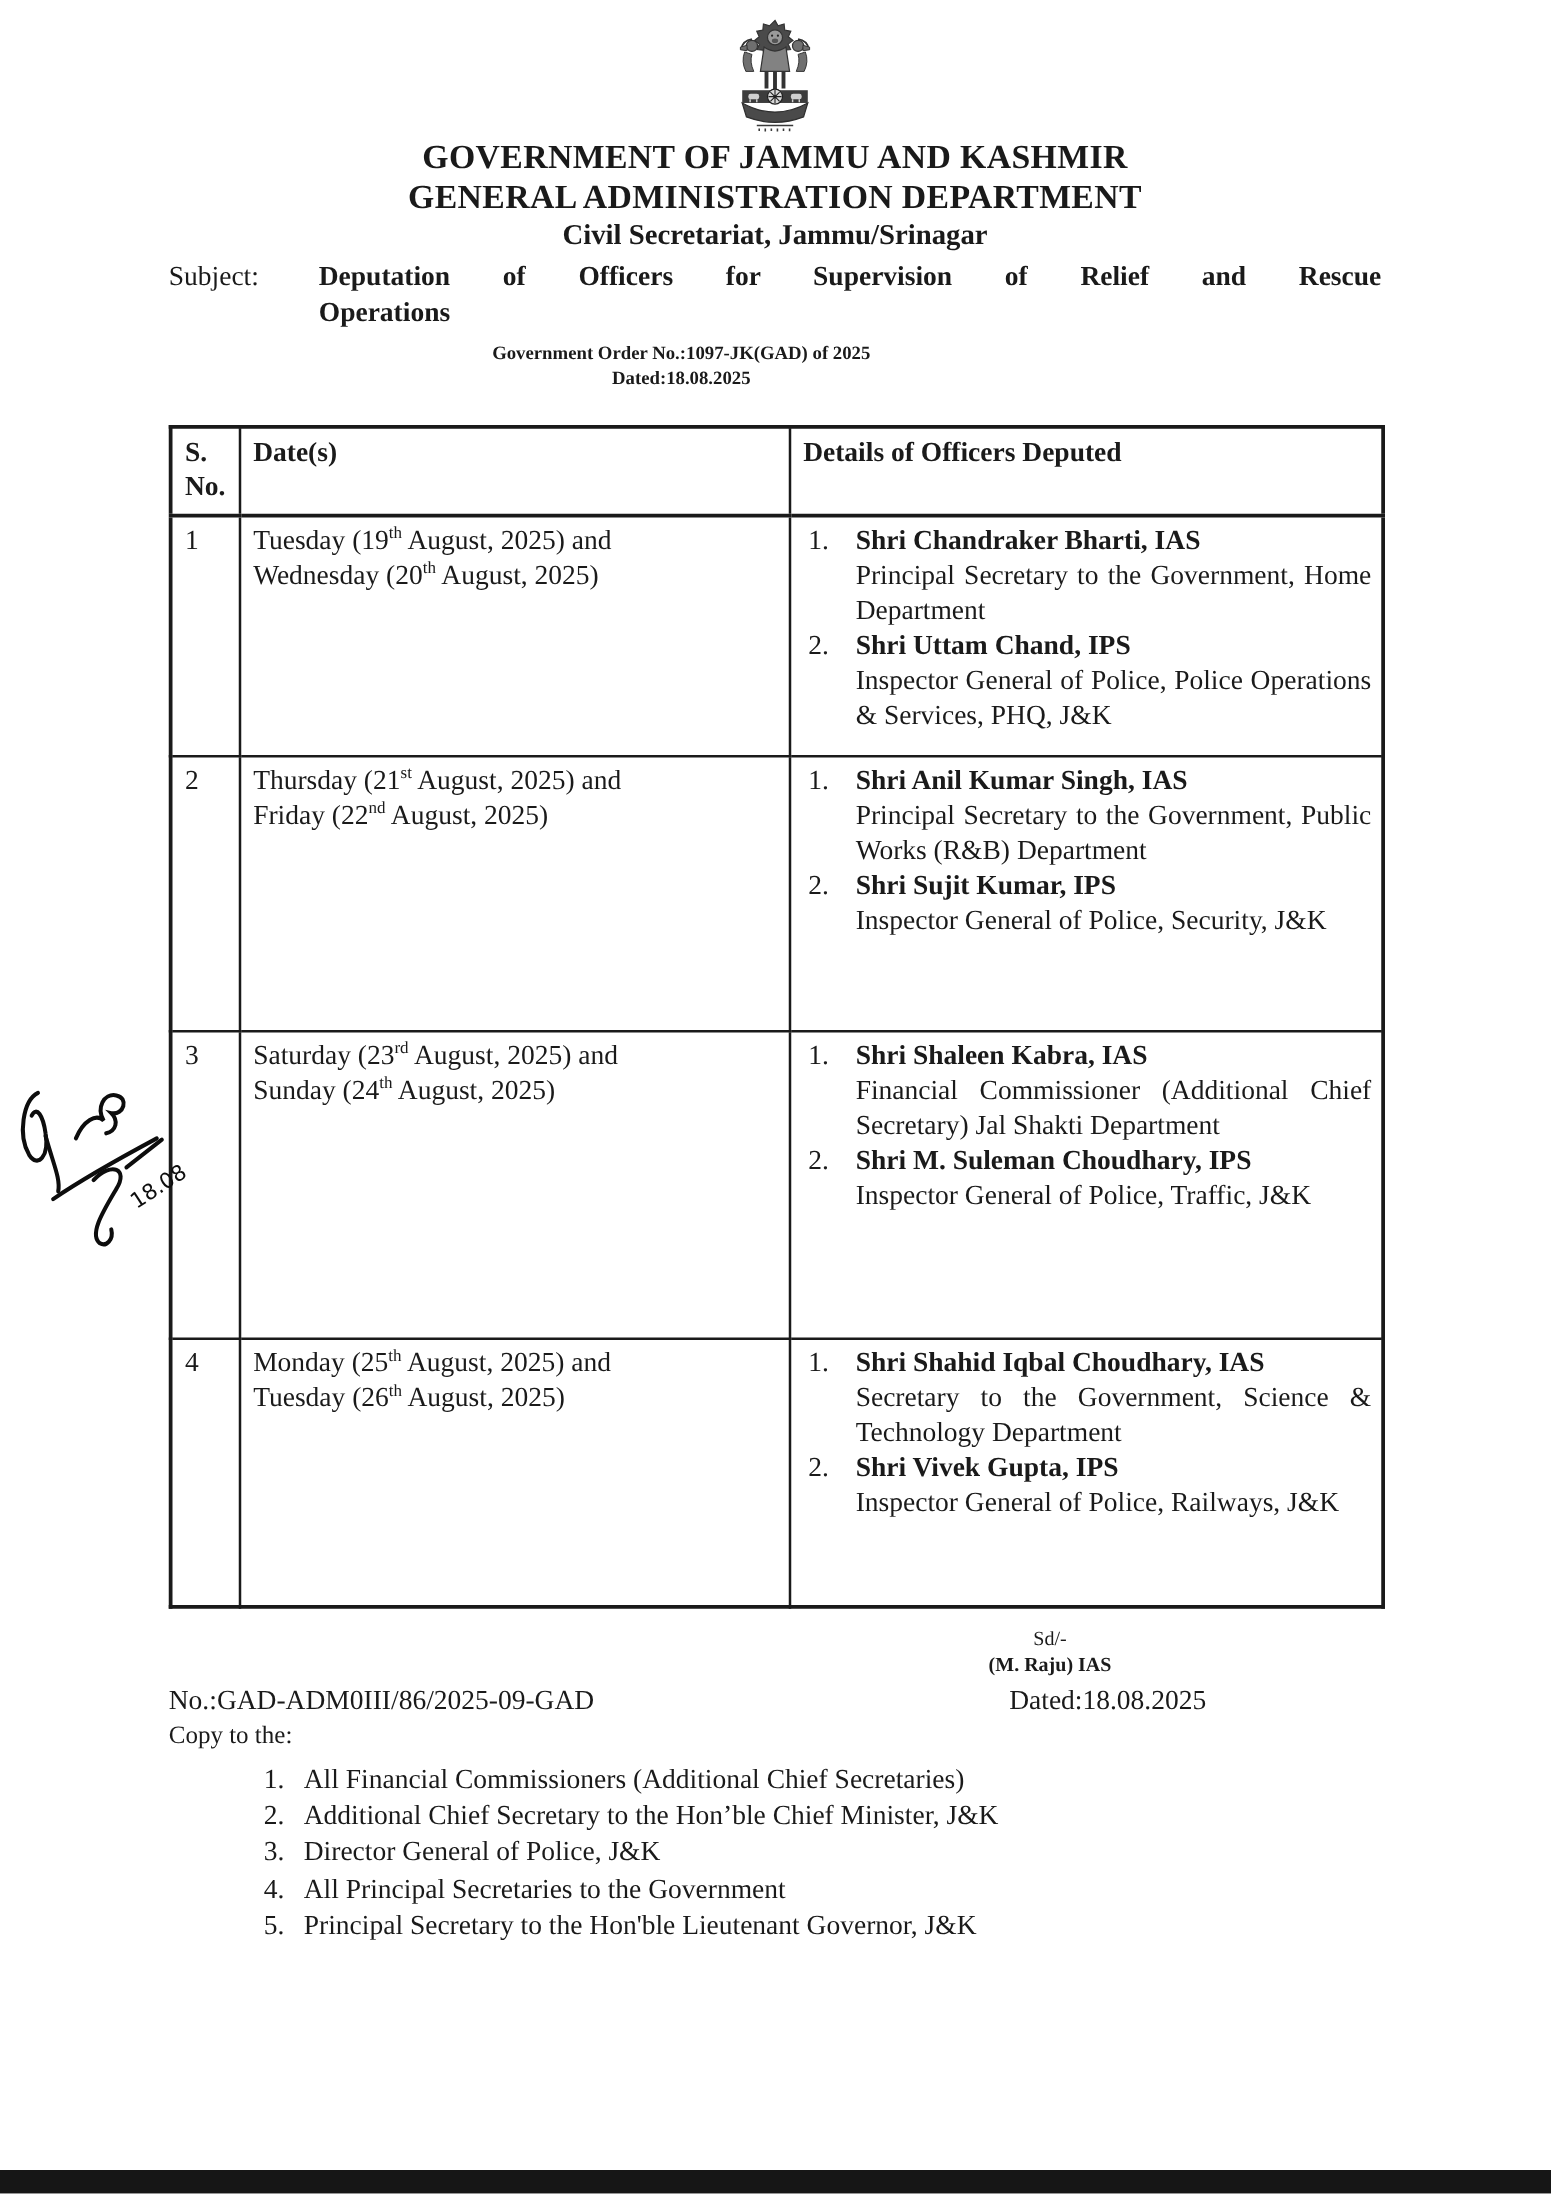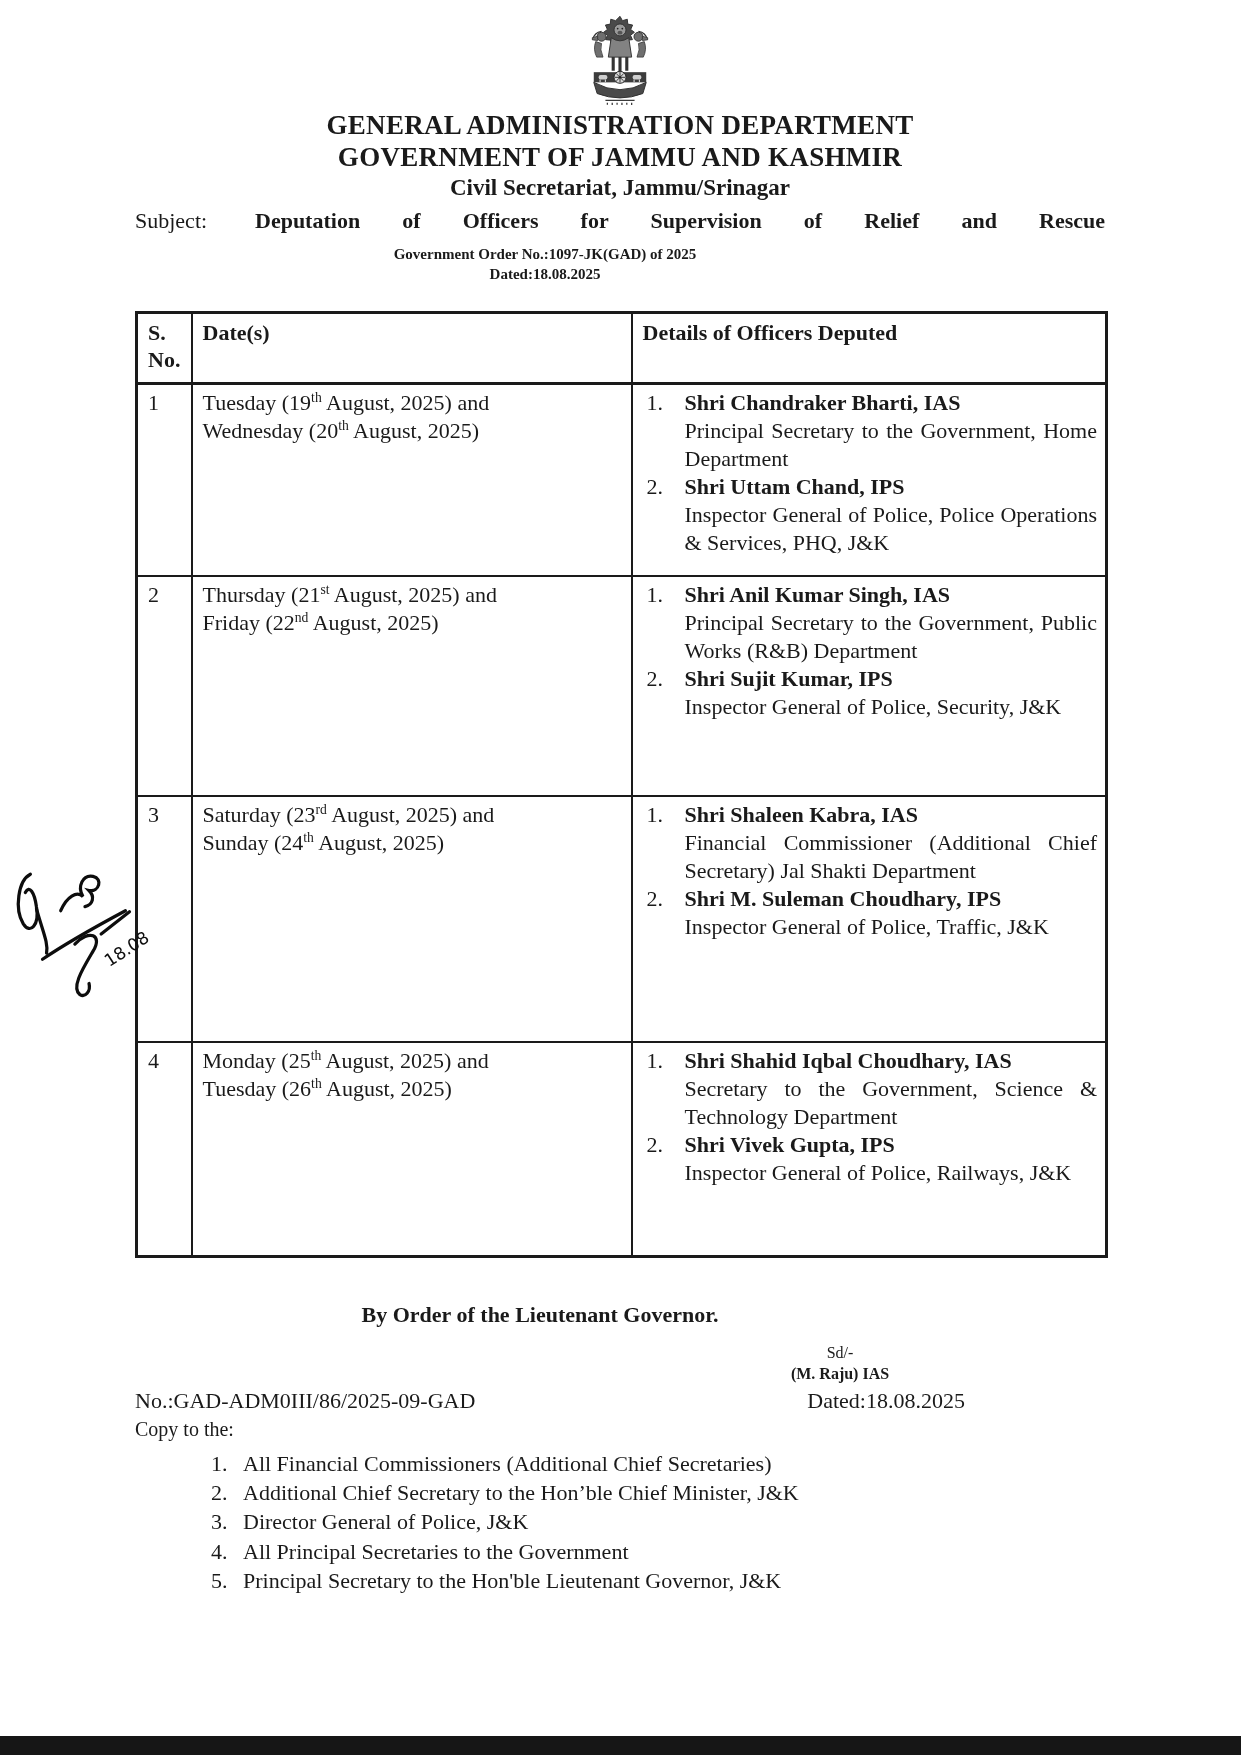--- a/index.html
+++ b/index.html
@@ -109,28 +109,29 @@
         </g>
         <circle cx="35" cy="64.8" r="1.2" fill="#222"></circle>
         <rect x="13" y="62.5" width="9" height="4.5" rx="2" fill="#cfcfcf"></rect>
         <path d="M14.5 67 v2.5 M20 67 v2.5" stroke="#cfcfcf" stroke-width="1.2"></path>
         <rect x="48" y="62.5" width="9" height="4.5" rx="2" fill="#cfcfcf"></rect>
         <path d="M49.5 67 v2.5 M55 67 v2.5" stroke="#cfcfcf" stroke-width="1.2"></path>
         <path d="M8 70 q27 15 54 0 l-3.5 11.5 q-23.5 9 -47 0 z" fill="#4a4a4a" stroke="#2e2e2e" stroke-width="1"></path>
         <path d="M20 88.5 h30 M22 91 v2 M27 91 v2.4 M32 91 v2 M37 91 v2.4 M42 91 v2 M47 91 v2.2" stroke="#3a3a3a" stroke-width="1.3" fill="none"></path>
       </svg>
     </div>
+    <div class="title title-1">GOVERNMENT OF JAMMU AND KASHMIR</div>
     <div class="title title-2">GENERAL ADMINISTRATION DEPARTMENT</div>
-    <div class="title title-1">GOVERNMENT OF JAMMU AND KASHMIR</div>
     <div class="title title-3">Civil Secretariat, Jammu/Srinagar</div>
 
     <div class="subject-row">
       <span class="subject-label">Subject:</span>
       <span class="subject-text">
         <span class="subject-line1" style="display:block">Deputation of Officers for Supervision of Relief and Rescue</span>
+        <span class="subject-line2" style="display:block">Operations</span>
       </span>
     </div>
 
     <div class="order-block">
       <div>Government Order No.:1097-JK(GAD) of 2025</div>
       <div>Dated:18.08.2025</div>
     </div>
 
 
     <table class="roster">
@@ -231,21 +232,20 @@
               <span class="obody">
                   <span class="oname">Shri Vivek Gupta, IPS</span>
                   <span class="orole">Inspector General of Police, Railways, J&amp;K</span>
                 </span>
             </div>
           </td>
         </tr>
       </tbody>
     </table>
 
-    <div class="by-order">By Order of the Lieutenant Governor.</div>
 
     <div class="sig-block">
       <div class="sig-inner">
         <div>Sd/-</div>
         <div class="sig-name">(M. Raju) IAS</div>
       </div>
     </div>
 
     <div class="ref-row">
       <span>No.:GAD-ADM0III/86/2025-09-GAD</span>

